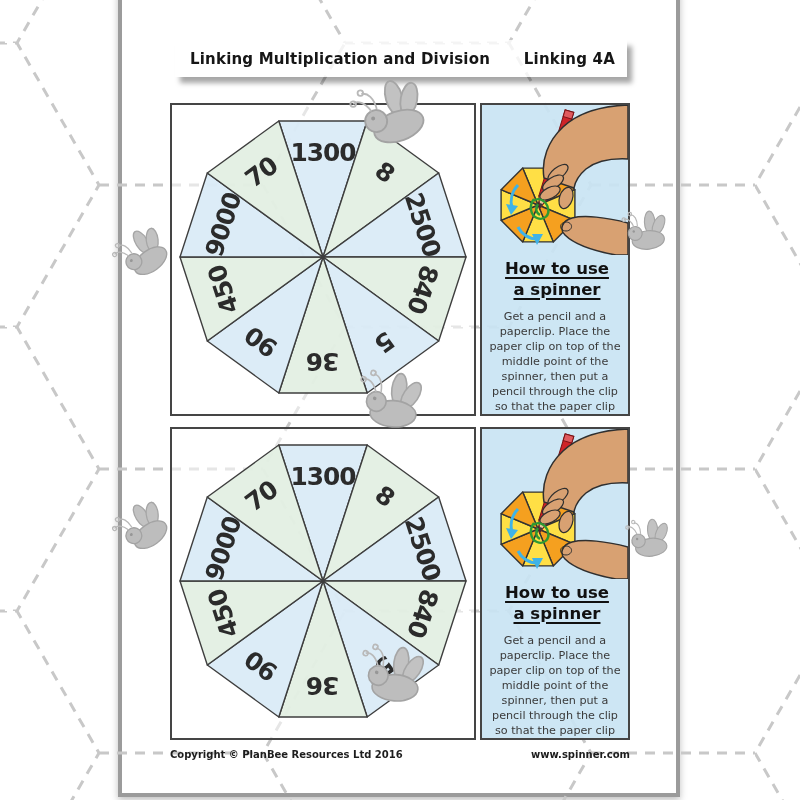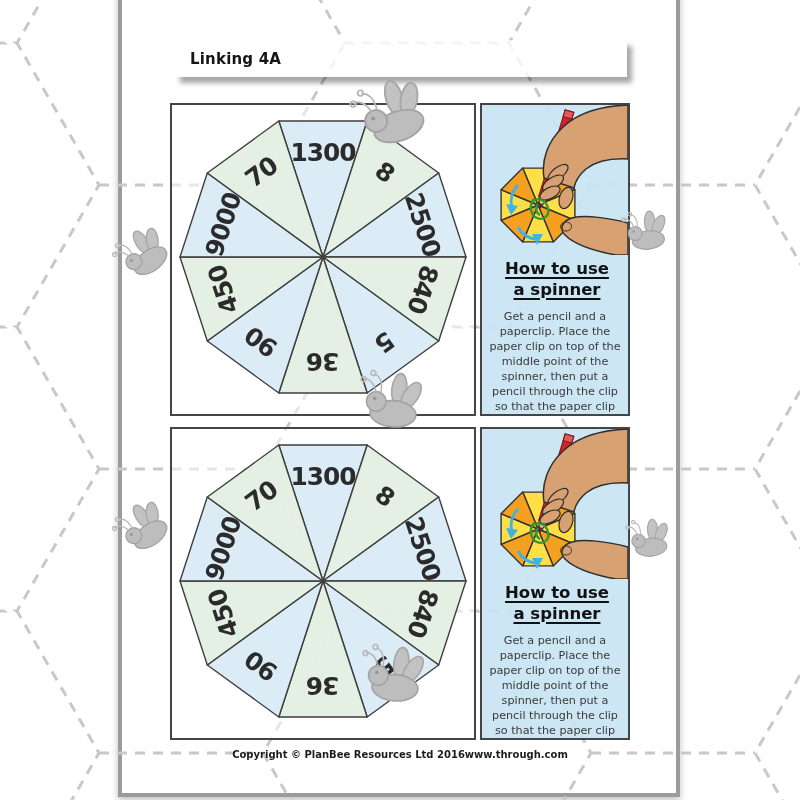--- a/index.html
+++ b/index.html
@@ -56,21 +56,21 @@
   .howto-heading span{
     display:block;text-decoration:underline;text-decoration-thickness:2px;text-underline-offset:3px;
   }
   .howto-body{
     margin:9px 4px 0 4px;padding:0 3px;text-align:center;
     font-size:11.2px;line-height:1.34;color:#3a3a3a;font-weight:500;
   }
   
   .footer{
     position:absolute;left:170px;top:749px;width:460px;z-index:3;
-    display:flex;justify-content:center;align-items:center;
+    display:flex;justify-content:space-between;align-items:center;
   }
   .footer span{font-size:10px;font-weight:bold;color:#1d1d1d;}
   
   .bee{position:absolute;z-index:30;pointer-events:none;}
 </style>
 </head>
 <body>
 
 <svg width="0" height="0" style="position:absolute" aria-hidden="true">
   <defs>
@@ -138,20 +138,21 @@
   <svg class="hexes" width="800" height="800">
     <defs>
       <pattern id="hexpat" width="492" height="284" patternUnits="userSpaceOnUse" patternTransform="translate(263,43)">
         <path d="M82,0 H246 L328,142 L246,284 H82 L0,142 Z M328,142 H492" fill="none" stroke="#c8c8c8" stroke-width="3" stroke-dasharray="10 8"></path>
       </pattern>
     </defs>
     <rect width="800" height="800" fill="url(#hexpat)"></rect>
   </svg>
 
   <div class="band">
+    <span class="title">Linking Multiplication and Division</span>
     <span class="plabel">Linking 4A</span>
   </div>
 
   <section class="card first">
     <div class="spin-box">
       <svg viewBox="0 0 300 290">
           <polygon points="150,145 194.5,8.0 105.5,8.0" fill="#d9eaf6" fill-opacity="0.92" stroke="#3e3e3e" stroke-width="1.4" stroke-linejoin="round"></polygon>
           <polygon points="150,145 266.5,60.4 194.5,8.0" fill="#e2efe2" fill-opacity="0.92" stroke="#3e3e3e" stroke-width="1.4" stroke-linejoin="round"></polygon>
           <polygon points="150,145 294.0,145.0 266.5,60.4" fill="#d9eaf6" fill-opacity="0.92" stroke="#3e3e3e" stroke-width="1.4" stroke-linejoin="round"></polygon>
           <polygon points="150,145 266.5,229.6 294.0,145.0" fill="#e2efe2" fill-opacity="0.92" stroke="#3e3e3e" stroke-width="1.4" stroke-linejoin="round"></polygon>
@@ -217,21 +218,21 @@
       <h3 class="howto-heading">
         <span>How to use</span>
         <span>a spinner</span>
       </h3>
       <p class="howto-body">Get a pencil and a paperclip. Place the paper clip on top of the middle point of the spinner, then put a pencil through the clip so that the paper clip can spin around the pencil.</p>
     </aside>
   </section>
 
   <div class="footer">
     <span>Copyright © PlanBee Resources Ltd 2016</span>
-    <span>www.through.com</span>
+    <span>www.spinner.com</span>
   </div>
 
   <svg class="bee" viewBox="0 0 100 85" style="left:348px;top:76px;width:92px;height:78px;transform:rotate(-6deg)">
       <use href="#bee"></use>
     </svg>
   <svg class="bee" viewBox="0 0 100 85" style="left:112px;top:226px;width:66px;height:56px;transform:rotate(-22deg)">
       <use href="#bee"></use>
     </svg>
   <svg class="bee" viewBox="0 0 100 85" style="left:618px;top:208px;width:58px;height:49px;transform:rotate(8deg)">
       <use href="#bee"></use>

